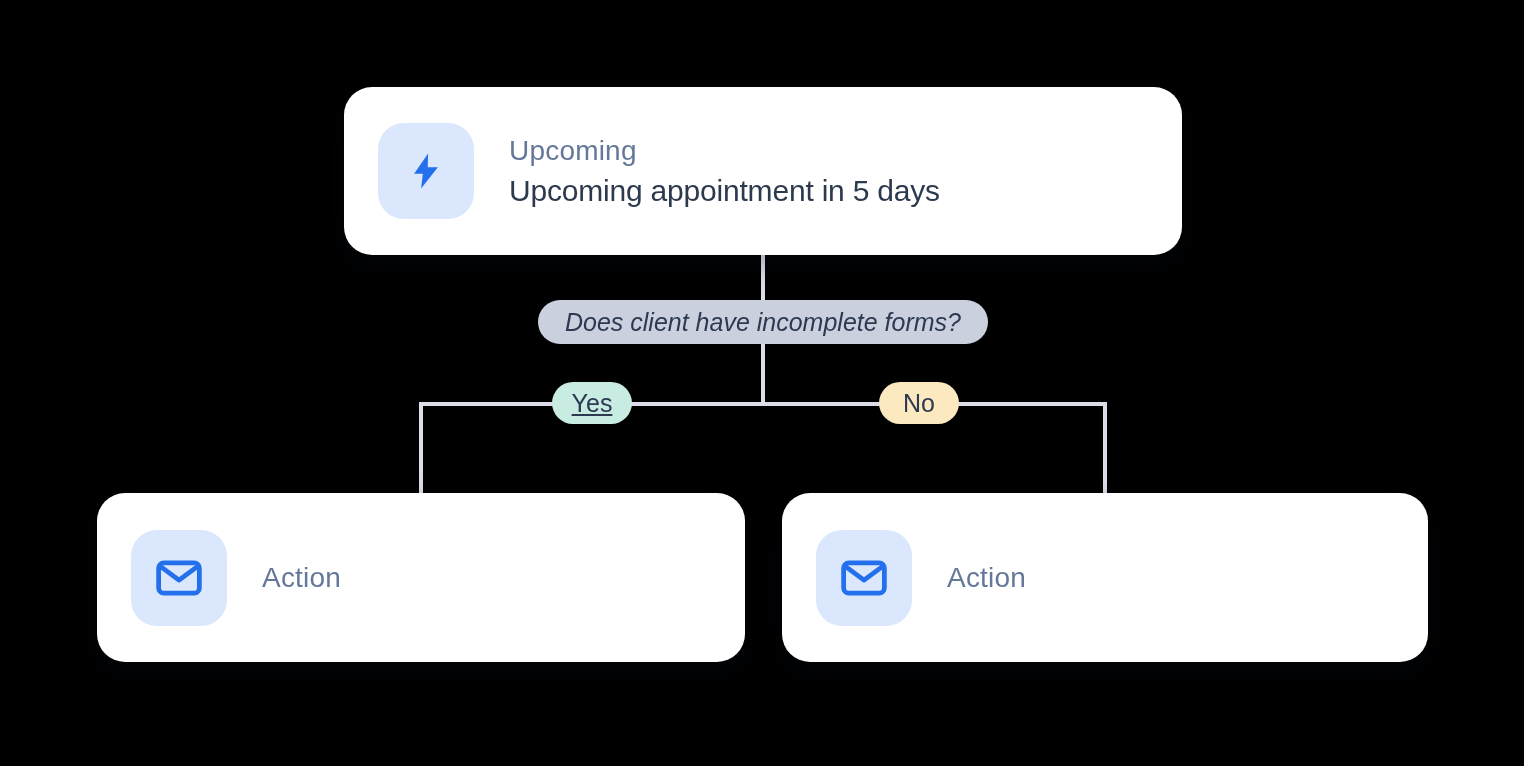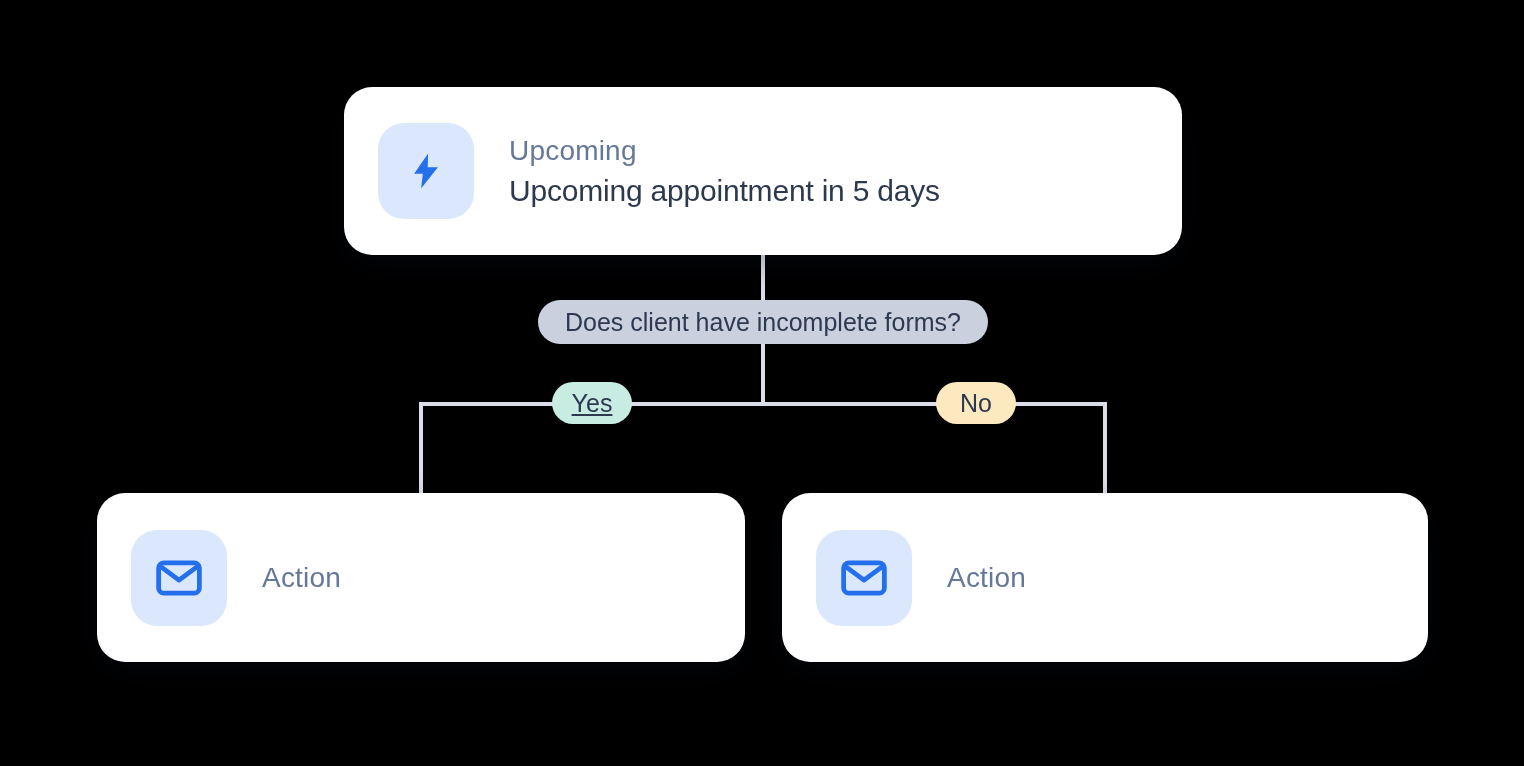--- a/index.html
+++ b/index.html
@@ -65,32 +65,33 @@
 
   .condition-pill {
     position: absolute;
     left: 538px; top: 300px;
     width: 450px; height: 44px;
     background: var(--condition-bg);
     border-radius: 22px;
     display: flex; align-items: center; justify-content: center;
     font-size: 25px; color: var(--navy);
     z-index: 2;
+    font-style: italic;
   }
   .branch-pill {
     position: absolute;
     top: 382px;
     width: 80px; height: 42px;
     border-radius: 21px;
     display: flex; align-items: center; justify-content: center;
     font-size: 25px; color: var(--navy);
     z-index: 2;
   }
   .yes-pill { left: 552px; background: var(--yes-bg); text-decoration: underline; }
-  .no-pill  { left: 936px; background: var(--no-bg); }
+  .no-pill  { left: 879px; background: var(--no-bg); }
 
   svg { display: block; }
 </style>
 </head>
 <body>
 
 <div class="canvas">
 
   <div class="line v-center"></div>
   <div class="line h-branch"></div>

